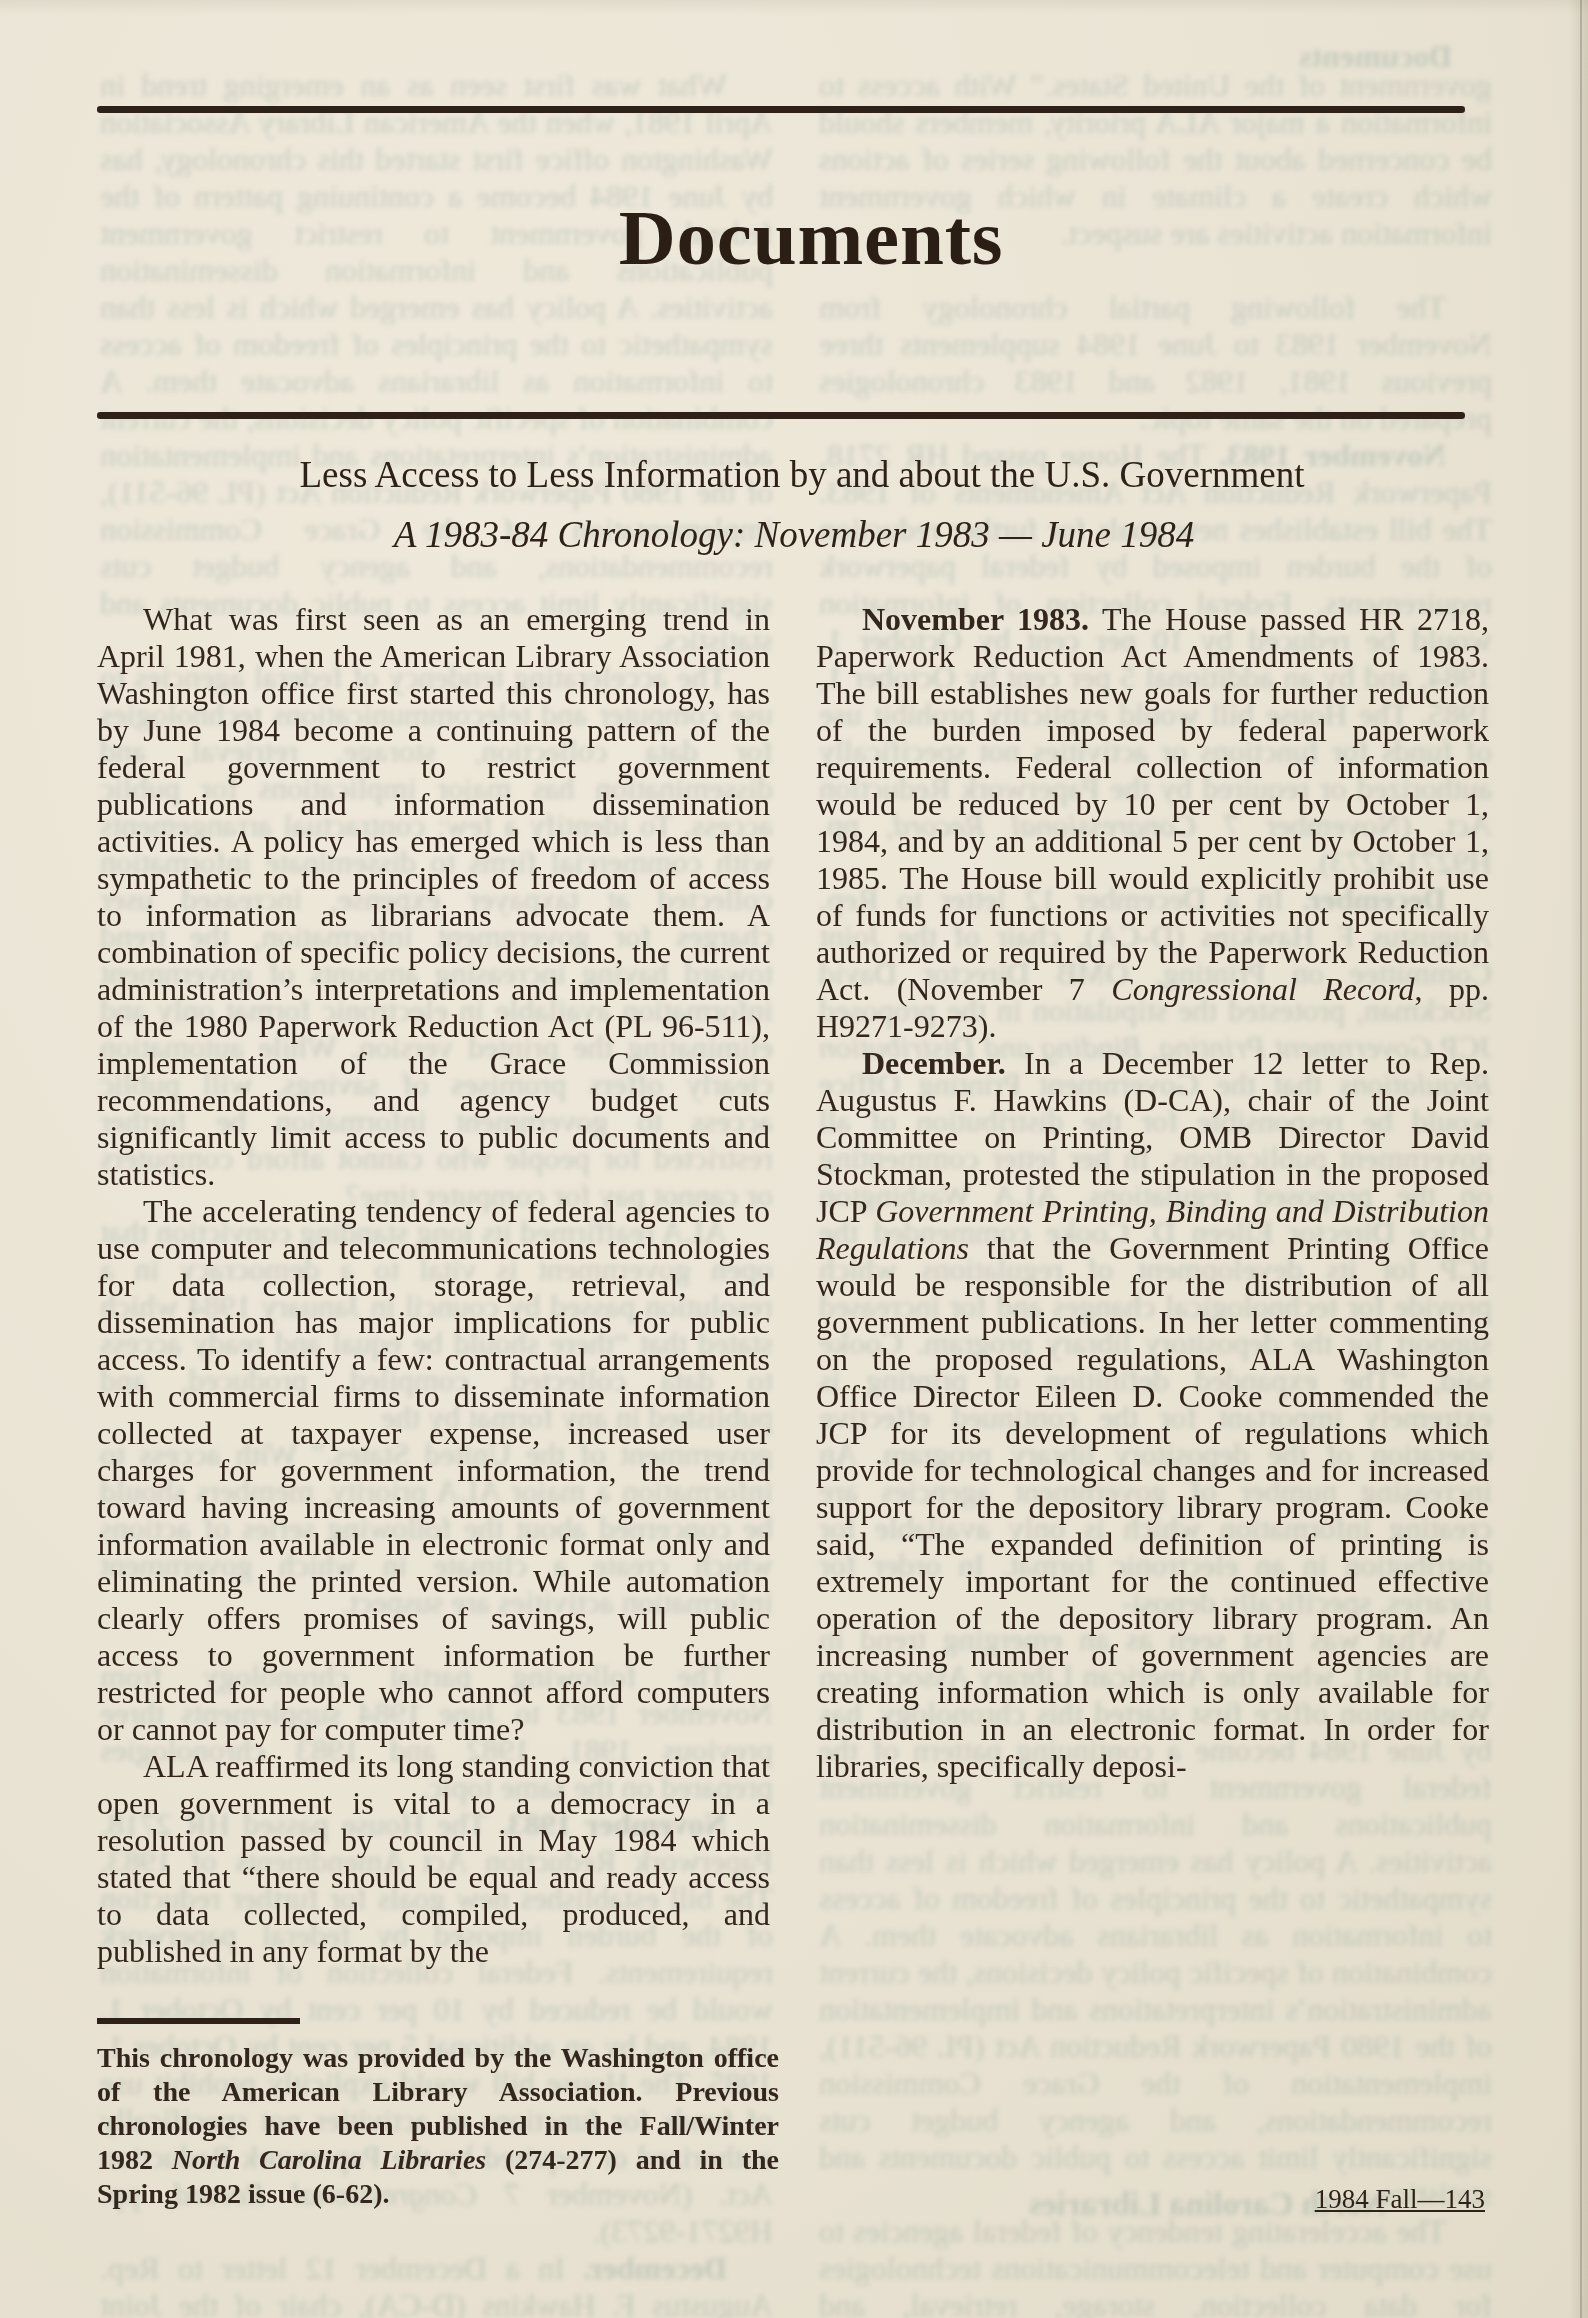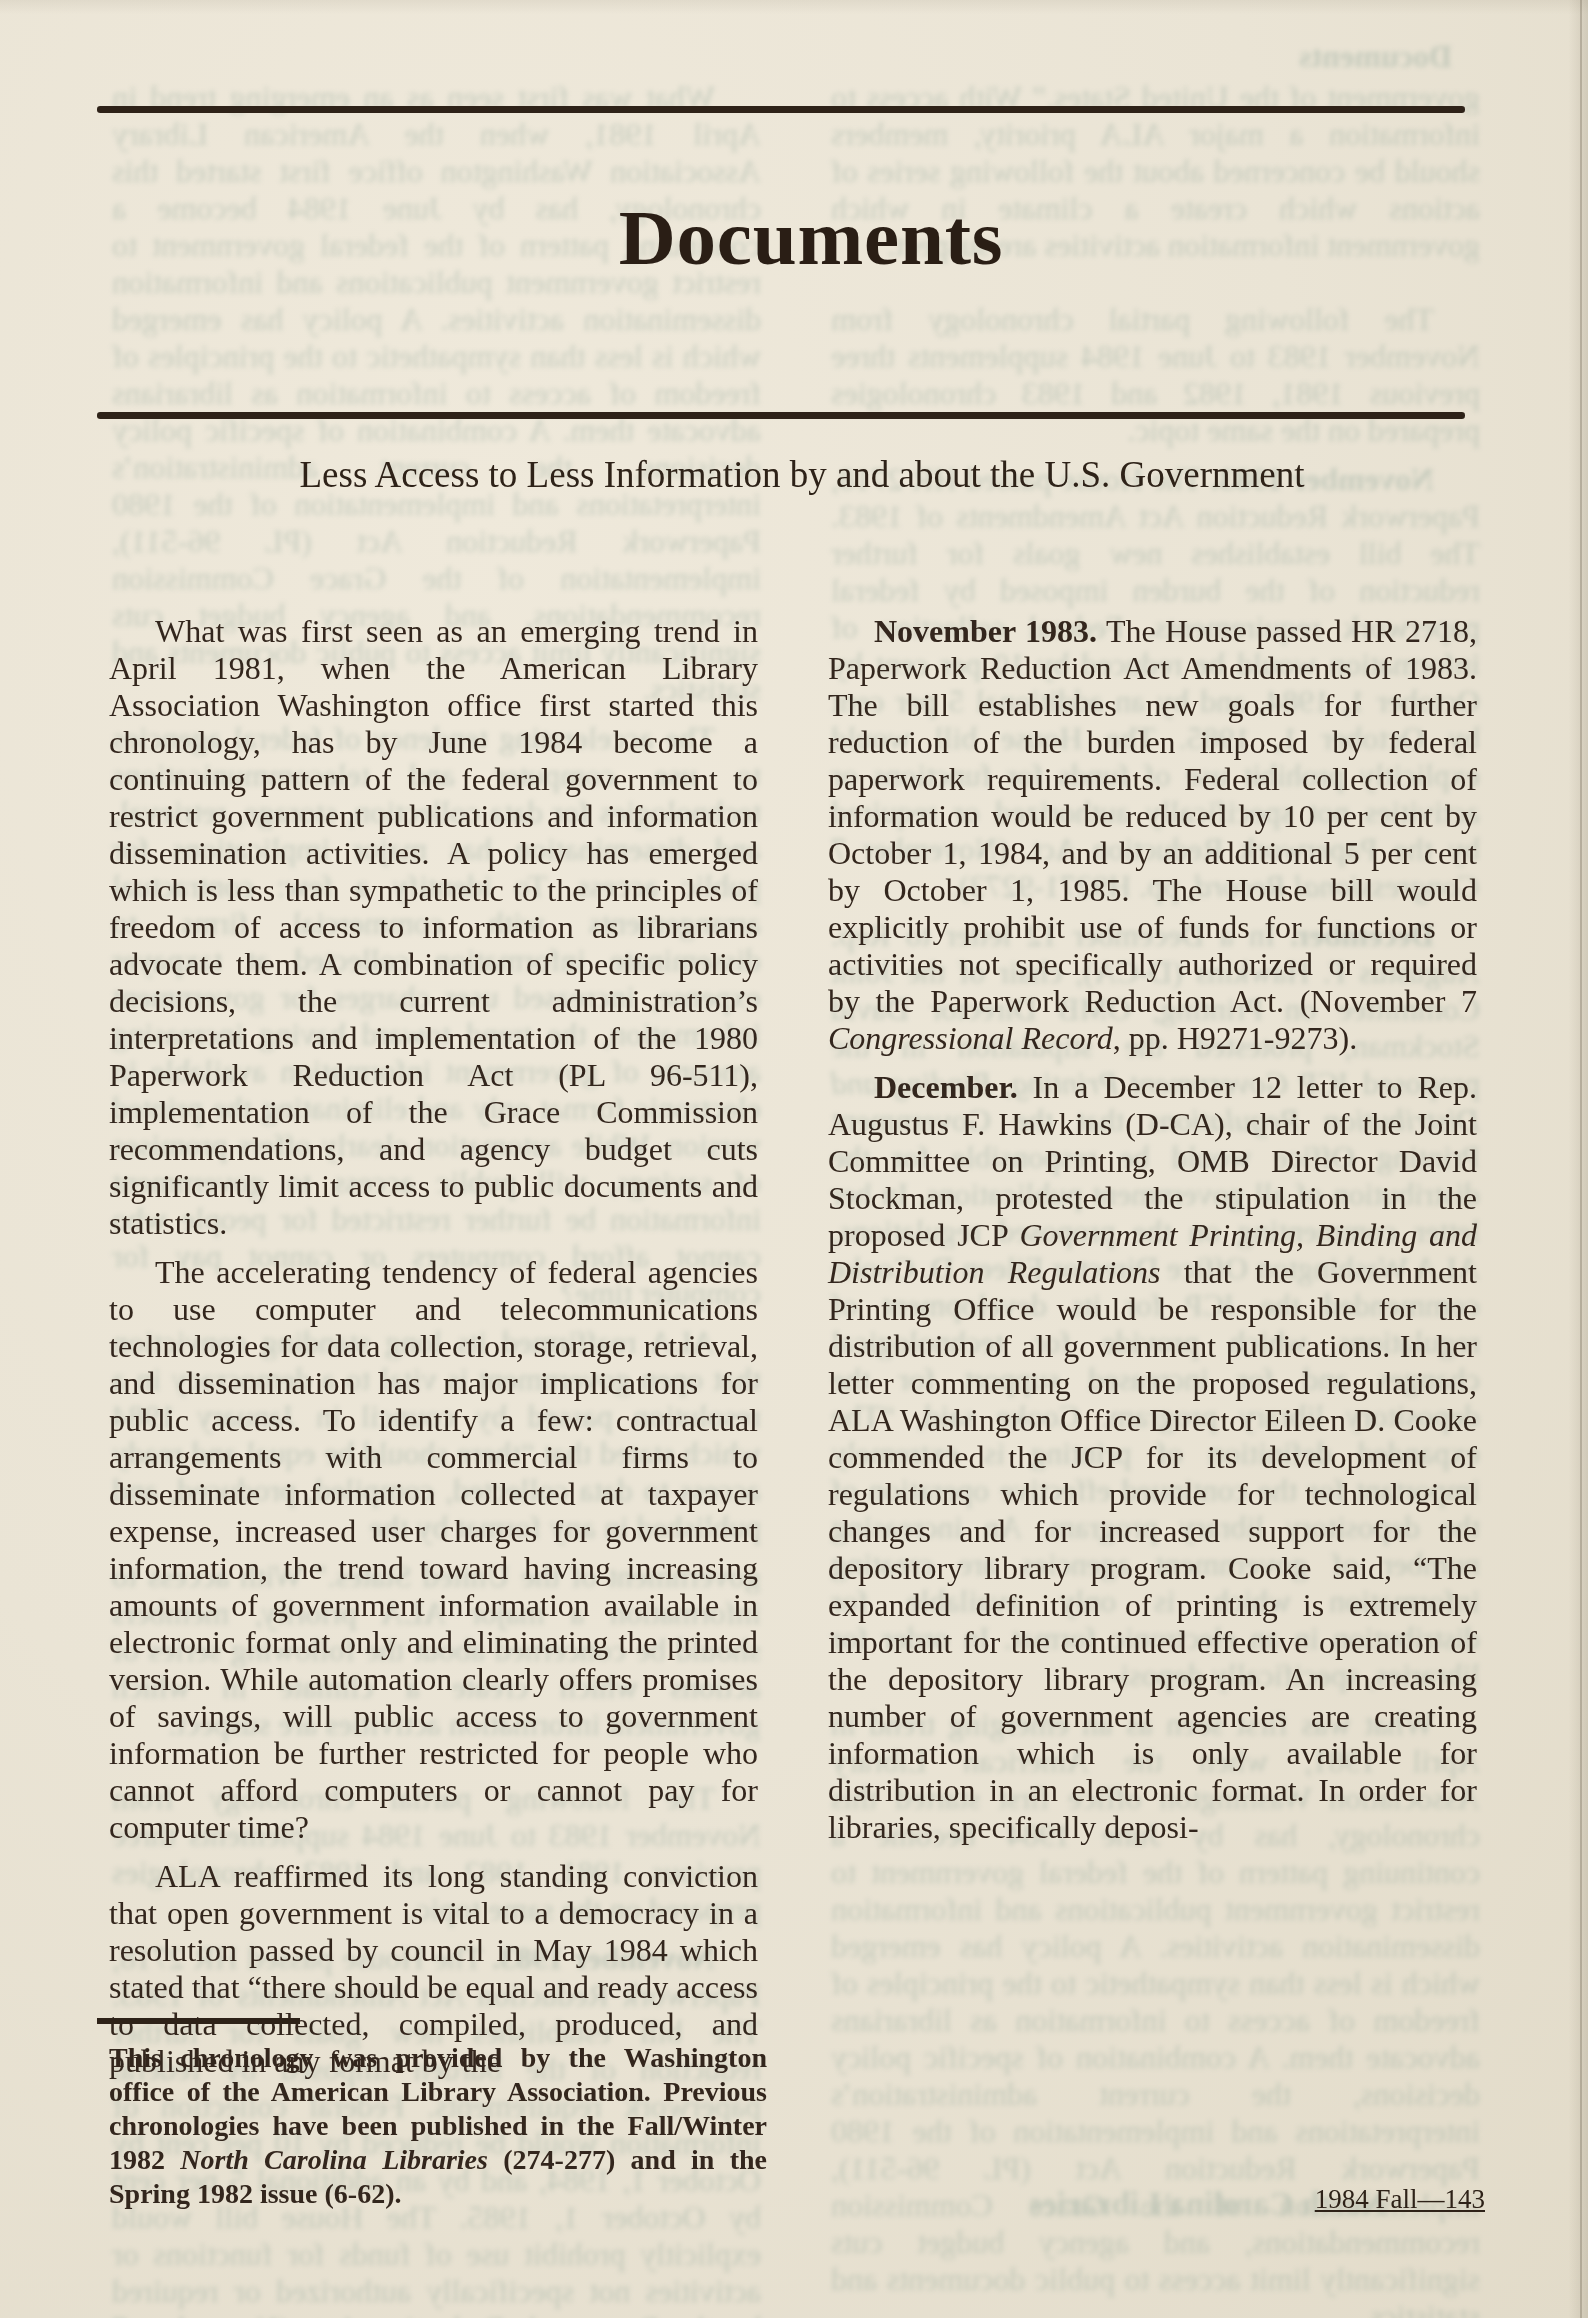--- a/index.html
+++ b/index.html
@@ -116,21 +116,21 @@
     position: absolute;
     top: 601px;
     left: 97px;
     width: 1392px;
     display: flex;
     gap: 46px;
   }
   .col { width: 673px; }
 
   .para {
-    margin: 12px;
+    margin: 0;
     font-size: 32px;
     line-height: 37px;
     text-align: justify;
     hyphens: auto;
     -webkit-hyphens: auto;
   }
   .para.indent { text-indent: 46px; }
   .para.gap { margin-top: 37px; }
   .bold { font-weight: 700; }
   .italic { font-style: italic; }
@@ -193,20 +193,21 @@
     <div class="ghost-folio">North Carolina Libraries</div>
   </div>
 
   <div class="rule rule-top"></div>
 
   <h1 class="title">Documents</h1>
 
   <div class="rule rule-mid"></div>
 
   <h2 class="article-heading">Less Access to Less Information by and about the U.S. Government</h2>
+  <h3 class="article-subheading">A 1983-84 Chronology: November 1983 — June 1984</h3>
 
   <div class="columns">
     <div class="col">
         <p class="para indent"><span>What was first seen as an emerging trend in April 1981, when the American Library Association Washington office first started this chronology, has by June 1984 become a continuing pattern of the federal government to restrict government publications and information dissemination activities. A policy has emerged which is less than sympathetic to the principles of freedom of access to information as librarians advocate them. A combination of specific policy decisions, the current administration’s interpretations and implementation of the 1980 Paperwork Reduction Act (PL 96-511), implementation of the Grace Commission recommendations, and agency budget cuts significantly limit access to public documents and statistics.</span></p>
         <p class="para indent"><span>The accelerating tendency of federal agencies to use computer and telecommunications technologies for data collection, storage, retrieval, and dissemination has major implications for public access. To identify a few: contractual arrangements with commercial firms to disseminate information collected at taxpayer expense, increased user charges for government information, the trend toward having increasing amounts of government information available in electronic format only and eliminating the printed version. While automation clearly offers promises of savings, will public access to government information be further restricted for people who cannot afford computers or cannot pay for computer time?</span></p>
         <p class="para indent"><span>ALA reaffirmed its long standing conviction that open government is vital to a democracy in a resolution passed by council in May 1984 which stated that “there should be equal and ready access to data collected, compiled, produced, and published in any format by the</span></p>
       </div>
     <div class="col">
         <p class="para indent"><span class="bold">November 1983.</span><span> The House passed HR 2718, Paperwork Reduction Act Amendments of 1983. The bill establishes new goals for further reduction of the burden imposed by federal paperwork requirements. Federal collection of information would be reduced by 10 per cent by October 1, 1984, and by an additional 5 per cent by October 1, 1985. The House bill would explicitly prohibit use of funds for functions or activities not specifically authorized or required by the Paperwork Reduction Act. (November 7 </span><span class="italic">Congressional Record</span><span>, pp. H9271-9273).</span></p>
         <p class="para indent"><span class="bold">December.</span><span> In a December 12 letter to Rep. Augustus F. Hawkins (D-CA), chair of the Joint Committee on Printing, OMB Director David Stockman, protested the stipulation in the proposed JCP </span><span class="italic">Government Printing, Binding and Distribution Regulations</span><span> that the Government Printing Office would be responsible for the distribution of all government publications. In her letter commenting on the proposed regulations, ALA Washington Office Director Eileen D. Cooke commended the JCP for its development of regulations which provide for technological changes and for increased support for the depository library program. Cooke said, “The expanded definition of printing is extremely important for the continued effective operation of the depository library program. An increasing number of government agencies are creating information which is only available for distribution in an electronic format. In order for libraries, specifically deposi-</span></p>

